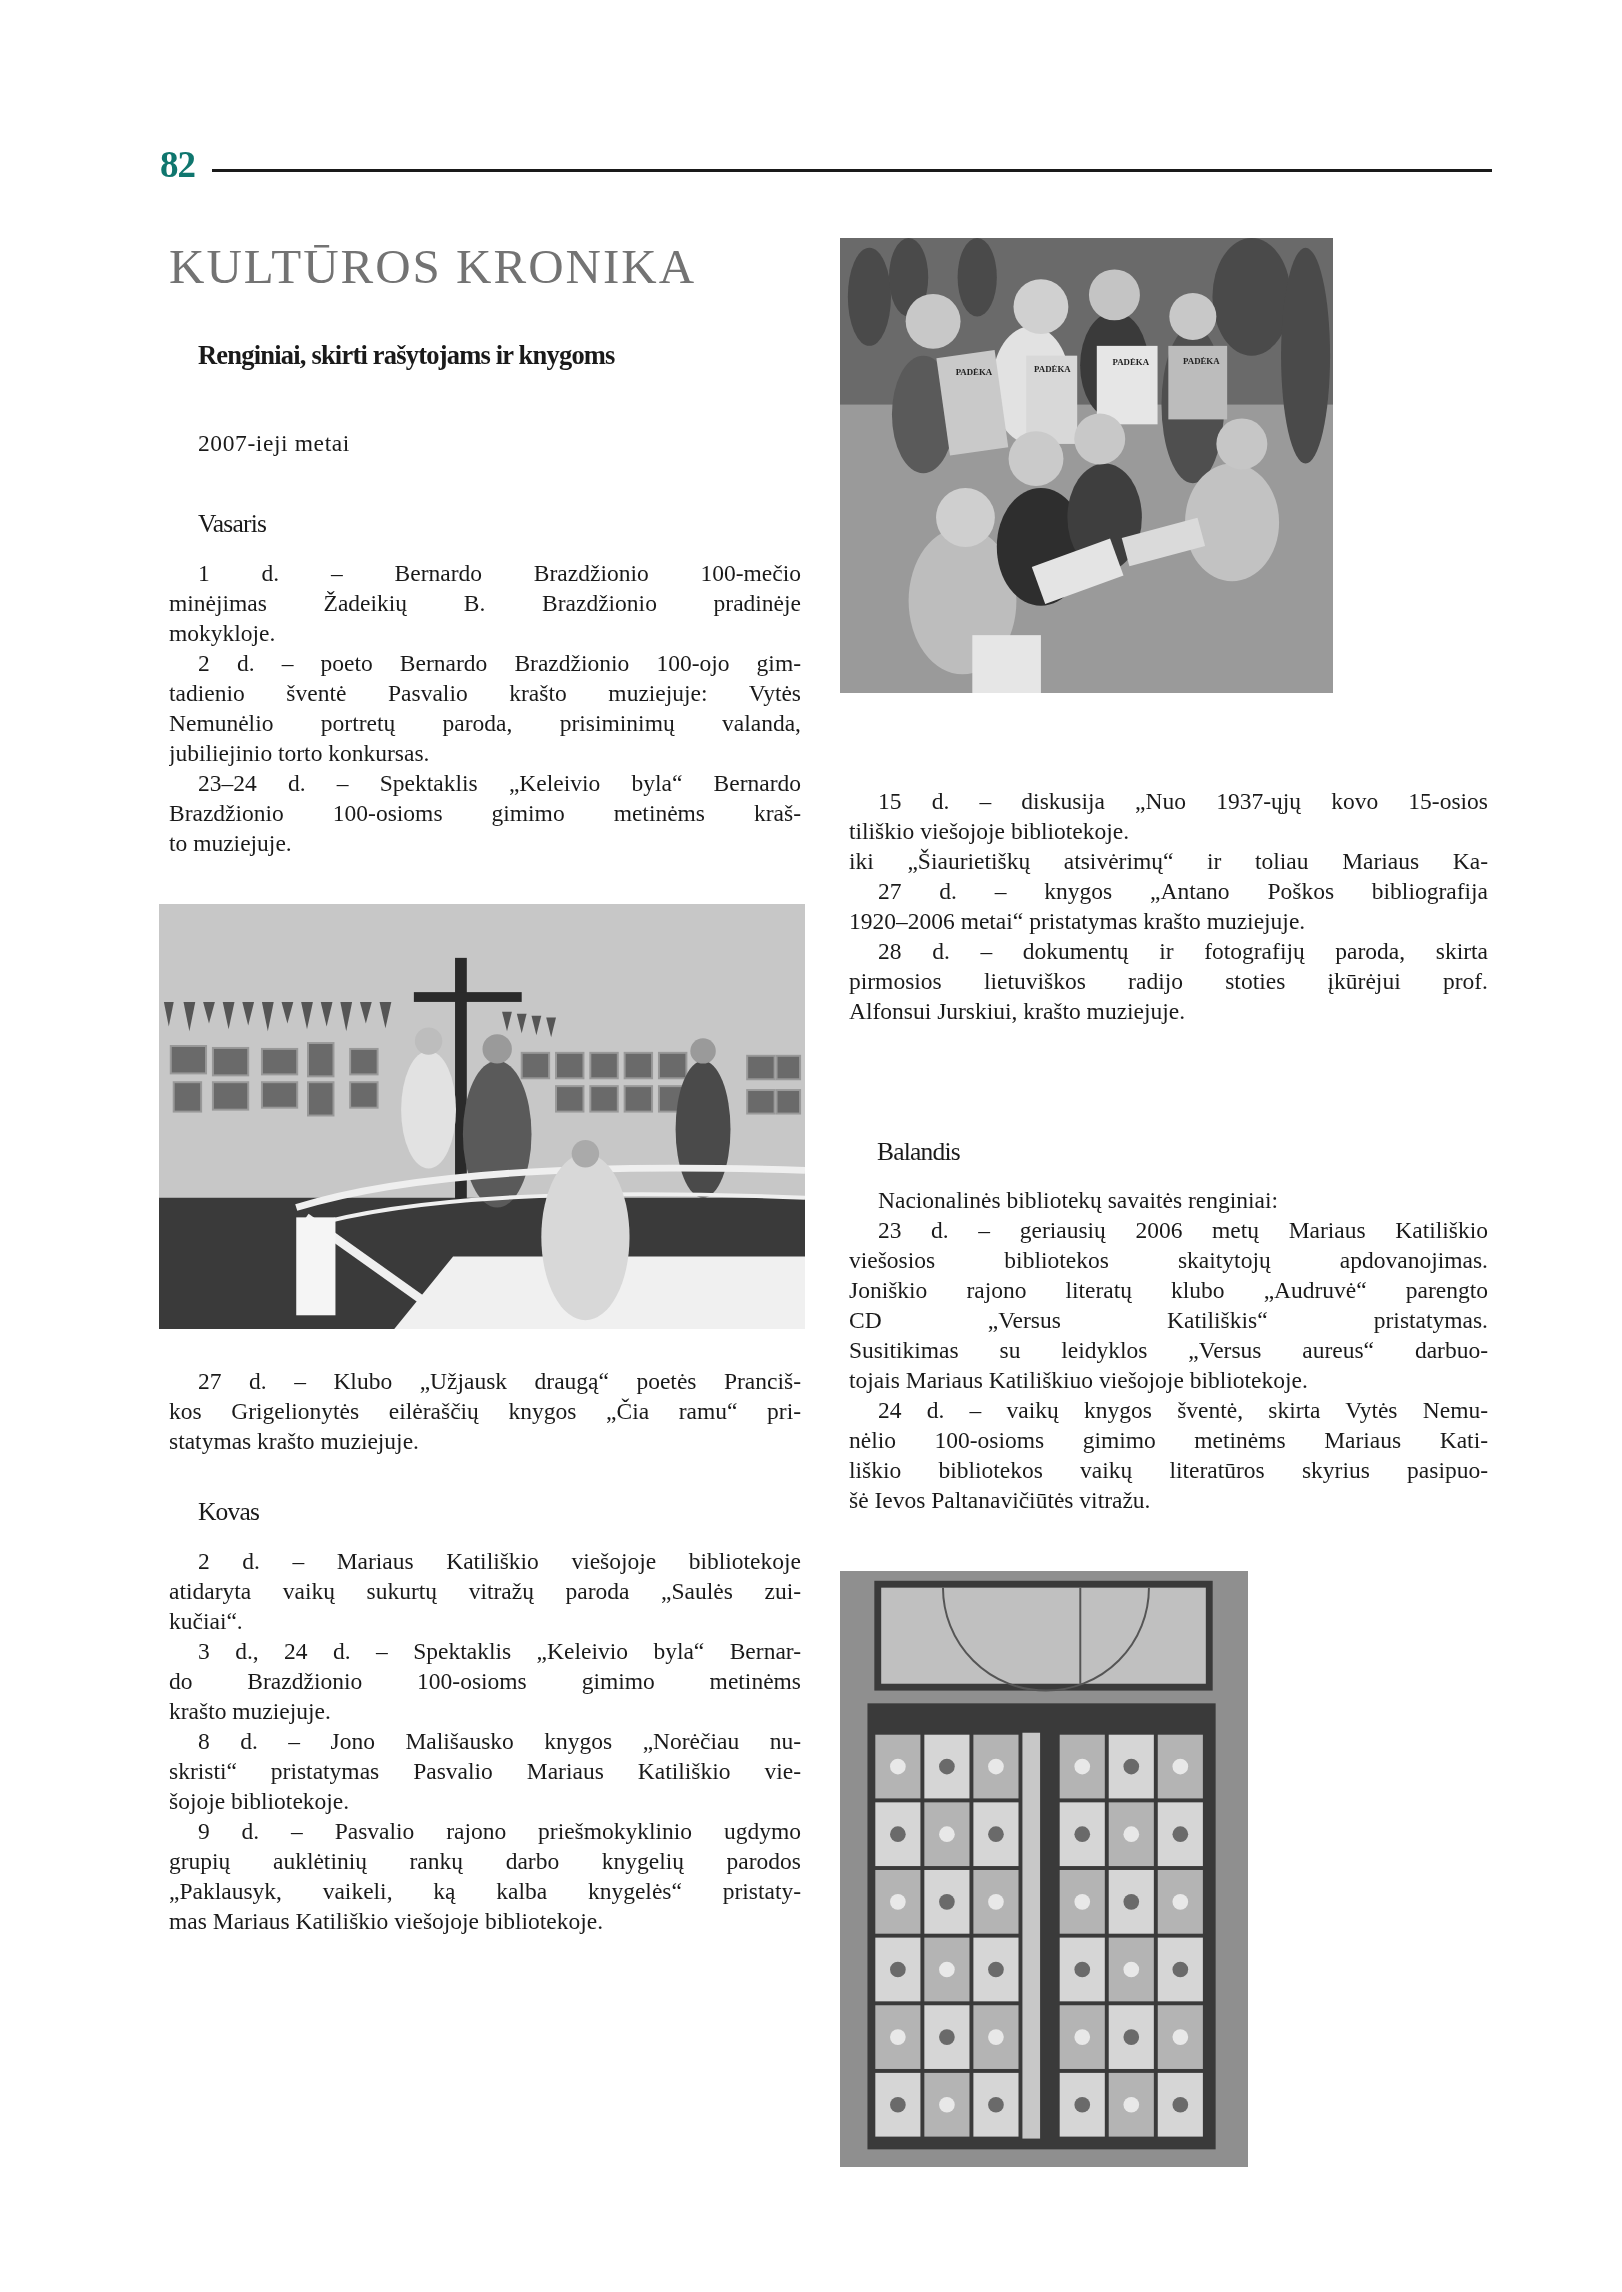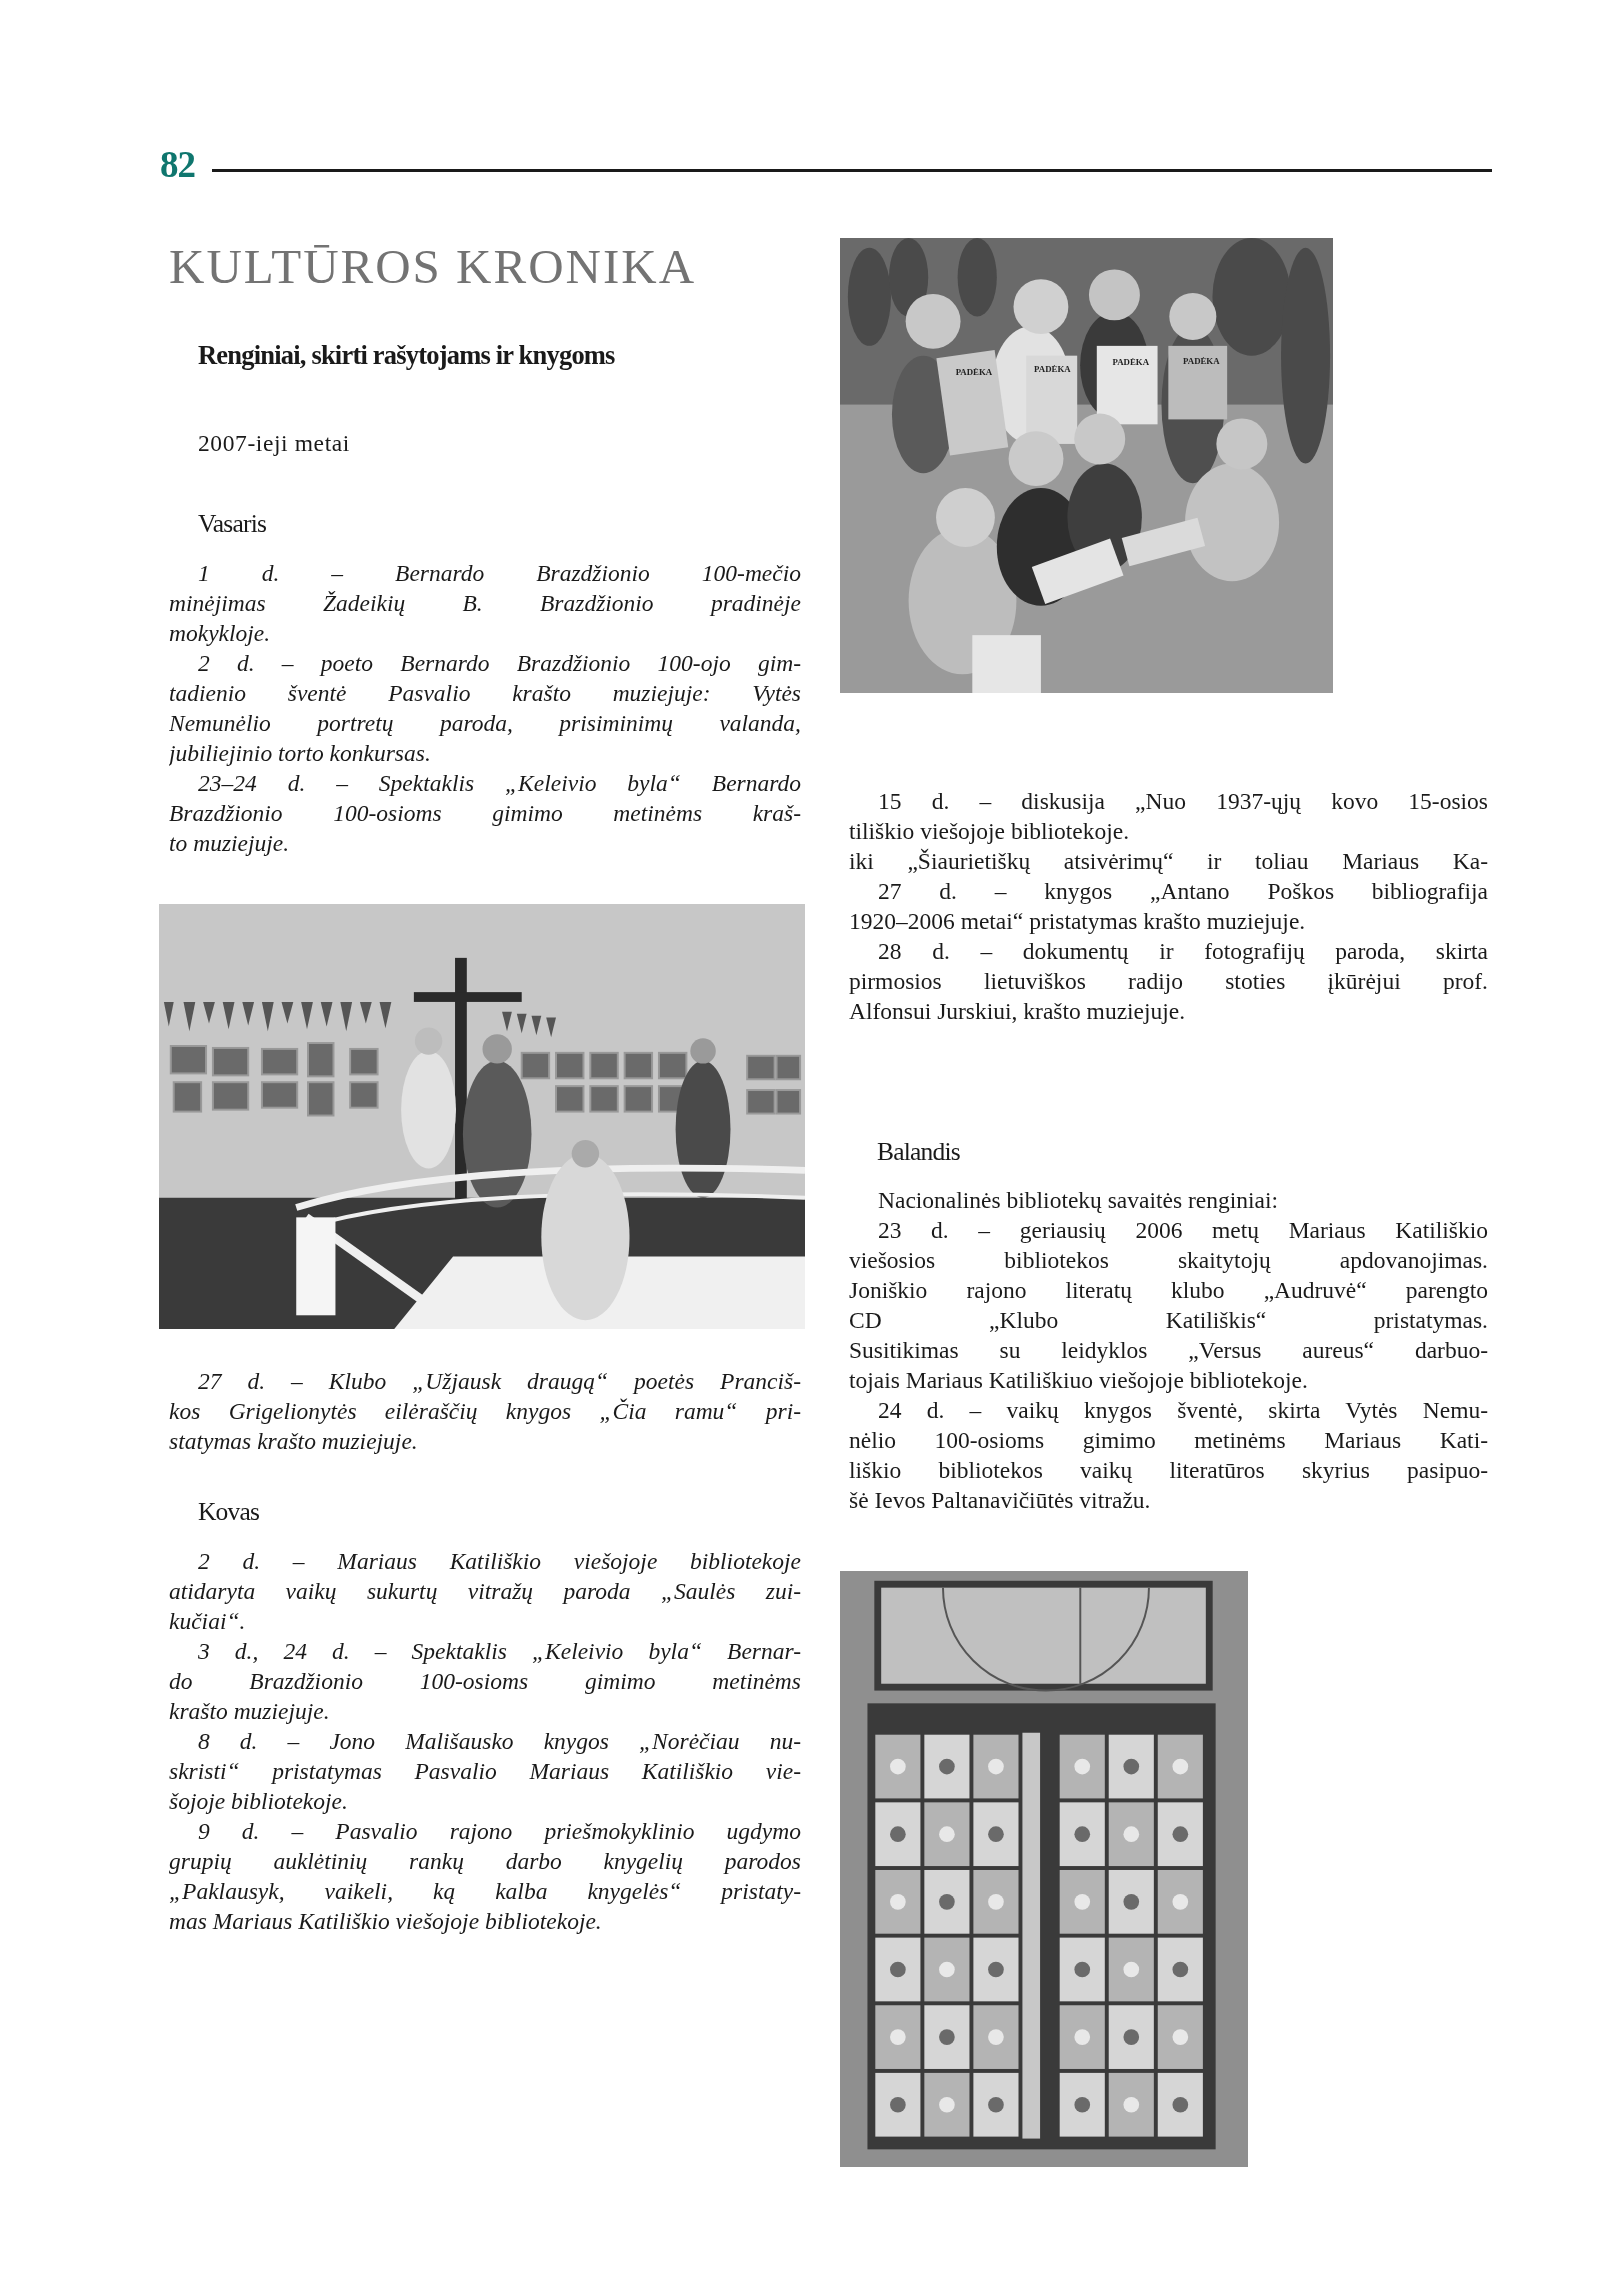--- a/index.html
+++ b/index.html
@@ -19,21 +19,21 @@
 
     .month { position: absolute; font-size: 25.5px; font-weight: normal; letter-spacing: -0.8px;
              line-height: 31px; white-space: nowrap; }
 
     .block { position: absolute; font-size: 23.5px; line-height: 30px; }
     .block .line { display: block; height: 30px; white-space: nowrap; text-align: justify;
                    text-align-last: justify; overflow: hidden; }
     .block .line.last { text-align-last: left; }
     .block .line.indent { padding-left: 29px; }
 
-    .left-col { left: 169px; width: 632px; font-style: italic; }
+    .left-col { left: 169px; width: 632px; }
     .right-col { left: 849px; width: 639px; }
 
     .photo { position: absolute; overflow: hidden; background: #8a8a8a; }
     .photo svg { display: block; width: 100%; height: 100%; }
   </style>
 </head>
 <body>
 
 <div class="page-number">82</div>
 <div class="header-rule"></div>
@@ -222,21 +222,21 @@
 
 <div class="month" style="left:877px; top:1136px;">Balandis</div>
 <div class="block right-col" style="top:1185px;">
     <div>
       <span class="line indent last">Nacionalinės bibliotekų savaitės renginiai:</span>
     </div>
     <div>
       <span class="line indent">23 d. – geriausių 2006 metų Mariaus Katiliškio</span>
       <span class="line">viešosios bibliotekos skaitytojų apdovanojimas.</span>
       <span class="line">Joniškio rajono literatų klubo „Audruvė“ parengto</span>
-      <span class="line">CD „Klubo Katiliškis“ pristatymas.</span>
+      <span class="line">CD „Versus Katiliškis“ pristatymas.</span>
       <span class="line">Susitikimas su leidyklos „Versus aureus“ darbuo-</span>
       <span class="line last">tojais Mariaus Katiliškiuo viešojoje bibliotekoje.</span>
     </div>
     <div>
       <span class="line indent">24 d. – vaikų knygos šventė, skirta Vytės Nemu-</span>
       <span class="line">nėlio 100-osioms gimimo metinėms Mariaus Kati-</span>
       <span class="line">liškio bibliotekos vaikų literatūros skyrius pasipuo-</span>
       <span class="line last">šė Ievos Paltanavičiūtės vitražu.</span>
     </div>
   </div>

